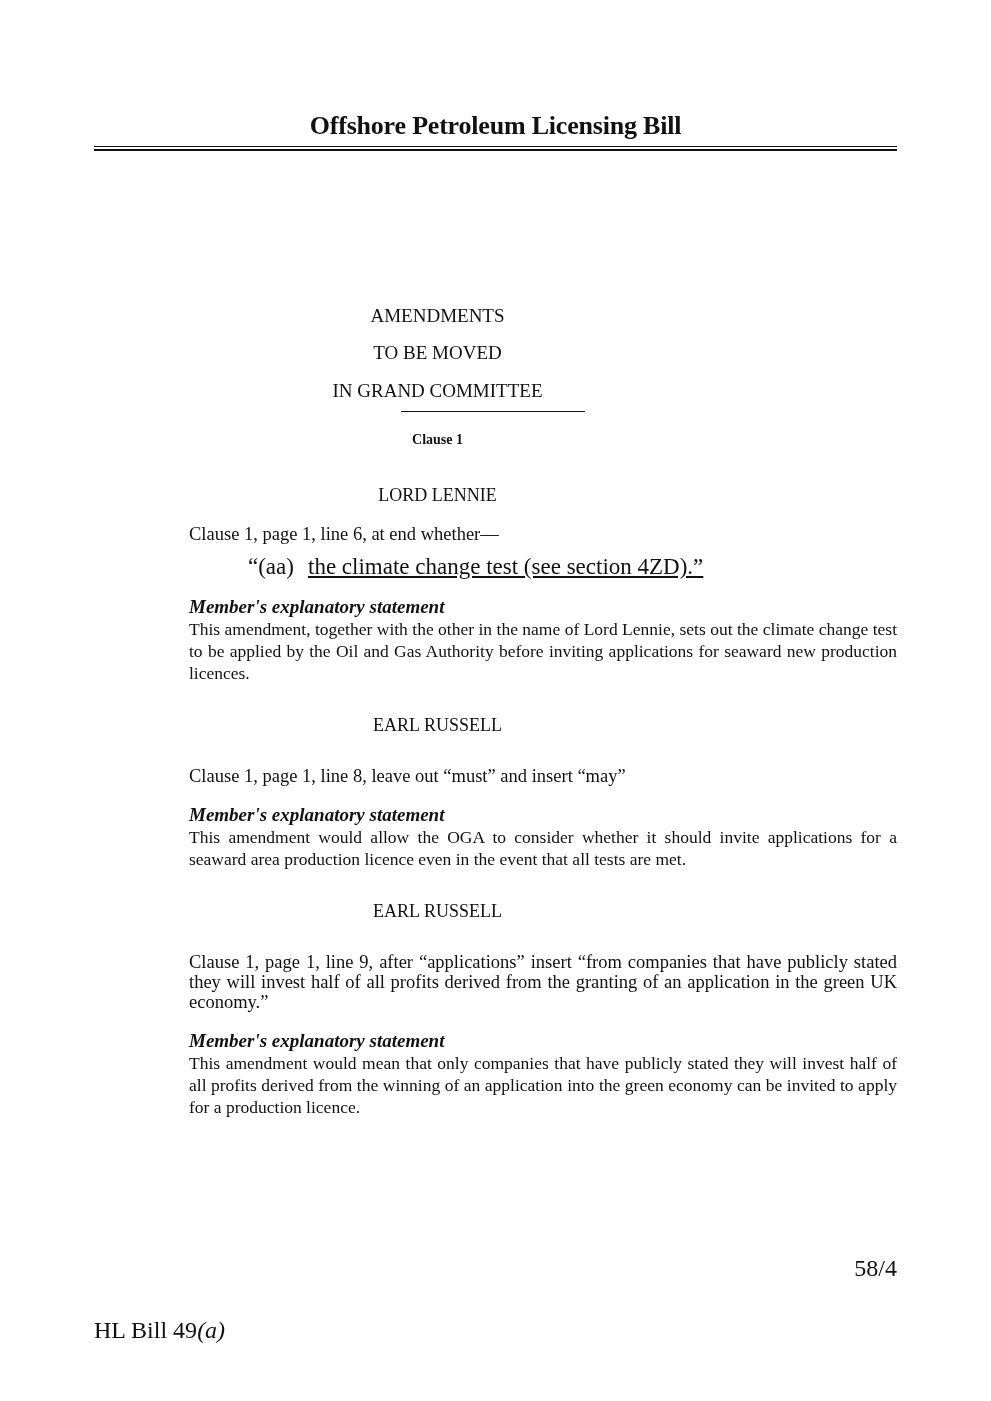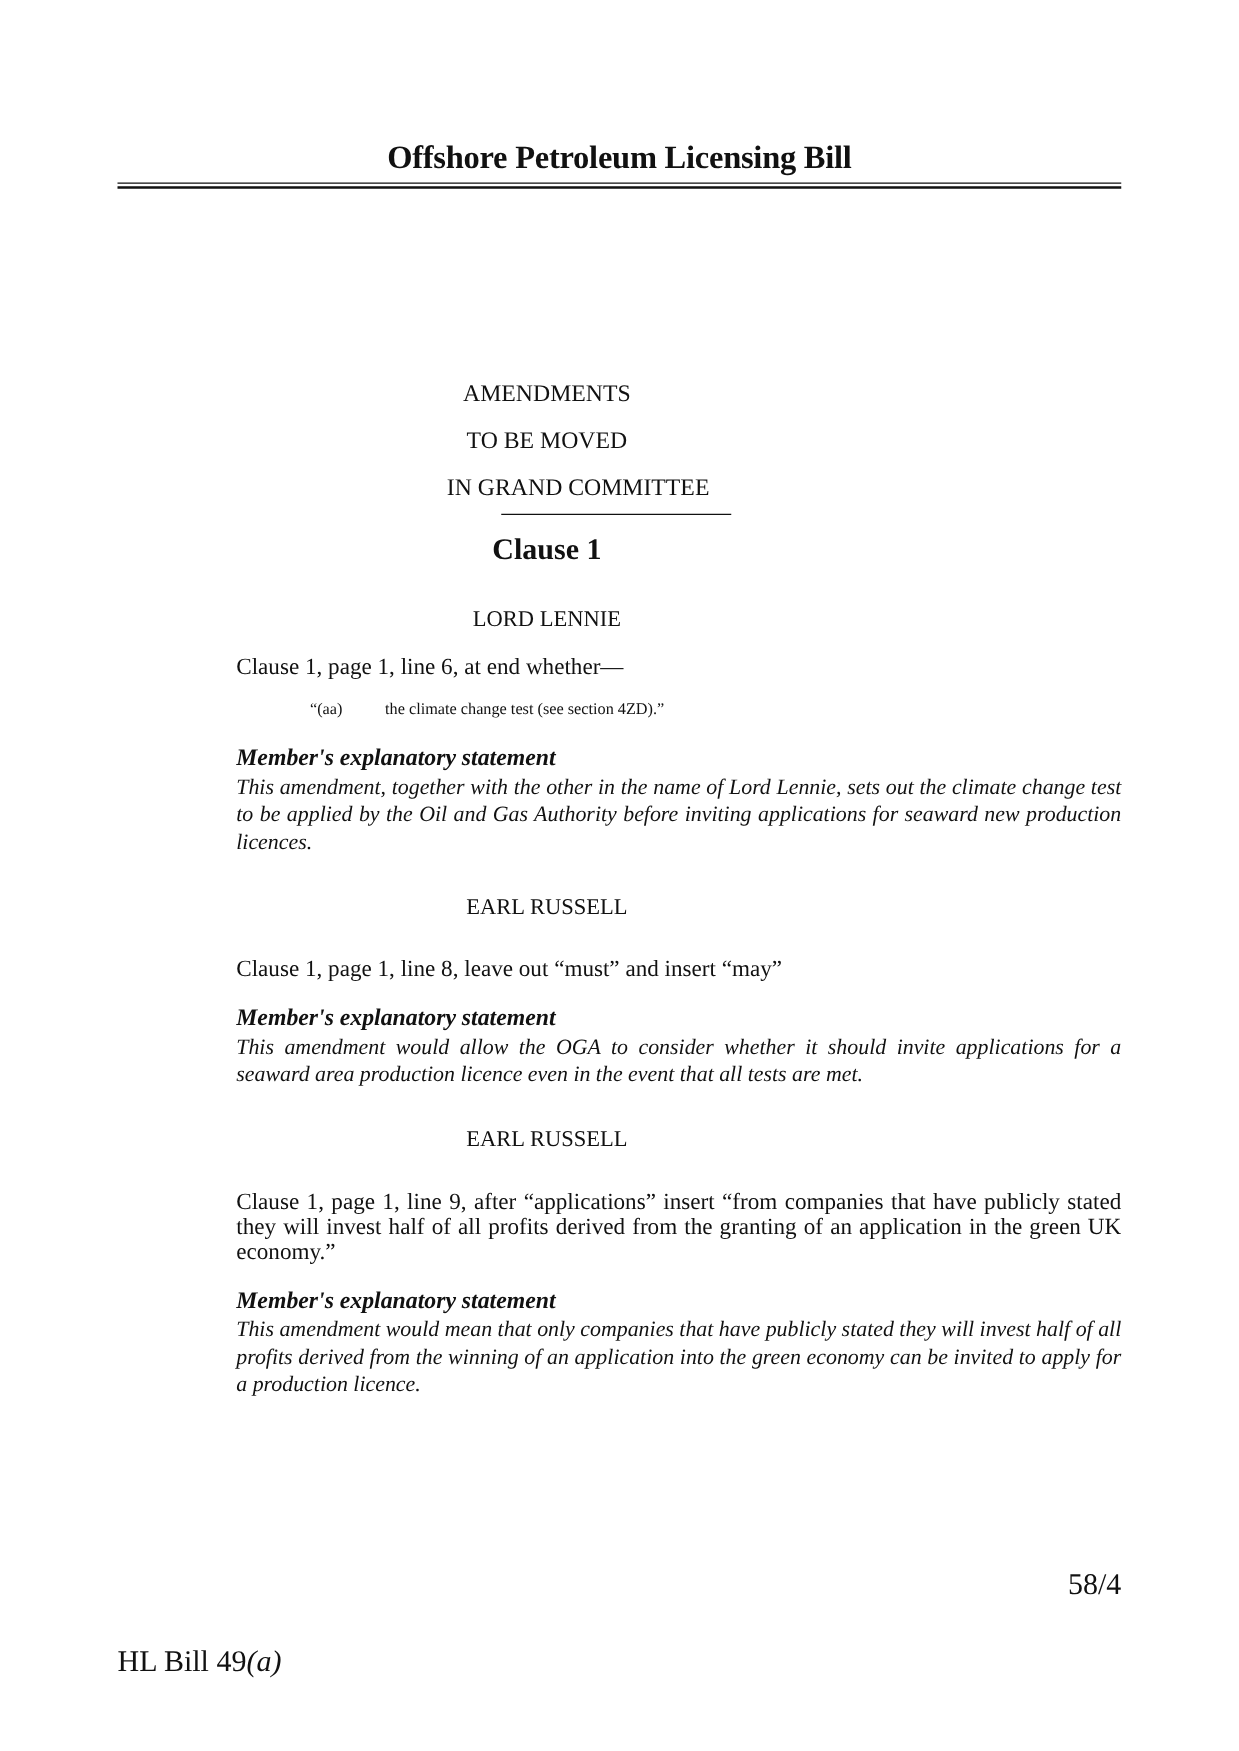--- a/index.html
+++ b/index.html
@@ -62,41 +62,41 @@
       position: absolute;
       left: 189px;
       width: 708px;
       font-size: 18.5px;
       line-height: 20px;
       text-align: justify;
     }
     .insert-line {
       position: absolute;
       left: 248px;
-      font-size: 13px;
+      font-size: 23px;
       line-height: 20px;
       white-space: nowrap;
+      text-decoration: underline;
     }
     .insert-line .num { display: inline-block; width: 60px; }
     .stmt-head {
       position: absolute;
       left: 189px;
       font-size: 19px;
       line-height: 20px;
       font-style: italic;
       font-weight: bold;
       text-align: center;
     }
     .stmt-body {
       position: absolute;
       left: 189px;
       width: 708px;
       font-size: 17.5px;
       line-height: 22px;
-      font-style: italic;
       text-align: justify;
     }
     .footer-left {
       position: absolute;
       left: 94px;
       top: 1320px;
       font-size: 24px;
       line-height: 20px;
     }
     .footer-right {
@@ -109,23 +109,23 @@
   </style>
 </head>
 <body>
 
 <div class="title">Offshore Petroleum Licensing Bill</div>
 <div class="rule-thin"></div>
 <div class="rule-thick"></div>
 
 <div class="center" style="top:305px;">AMENDMENTS</div>
 <div class="center" style="top:342px;">TO BE MOVED</div>
-<div class="center" style="top:380px;padding-left:25px;">IN GRAND COMMITTEE</div>
+<div class="center" style="top:380px;">IN GRAND COMMITTEE</div>
 <div class="short-rule"></div>
-<div class="center bold" style="top:429px; font-size:24px;">Clause 1</div>
+<div class="center bold" style="top:429px; font-size:14px;">Clause 1</div>
 
 <div class="center" style="top:472px; font-size:18px;margin-top:12px;">LORD LENNIE</div>
 <div class="para" style="top:524px;">Clause 1, page 1, line 6, at end whether—</div>
 <div class="insert-line" style="top:557px;">
   <span class="num">“(aa)</span><span>the climate change test (see section 4ZD).”</span>
 </div>
 <div class="stmt-head" style="top:597px;">Member's explanatory statement</div>
 <div class="stmt-body" style="top:618px;">This amendment, together with the other in the name of Lord Lennie, sets out the climate change test to be applied by the Oil and Gas Authority before inviting applications for seaward new production licences.</div>
 
 <div class="center" style="top:714px; font-size:18px;">EARL RUSSELL</div>

